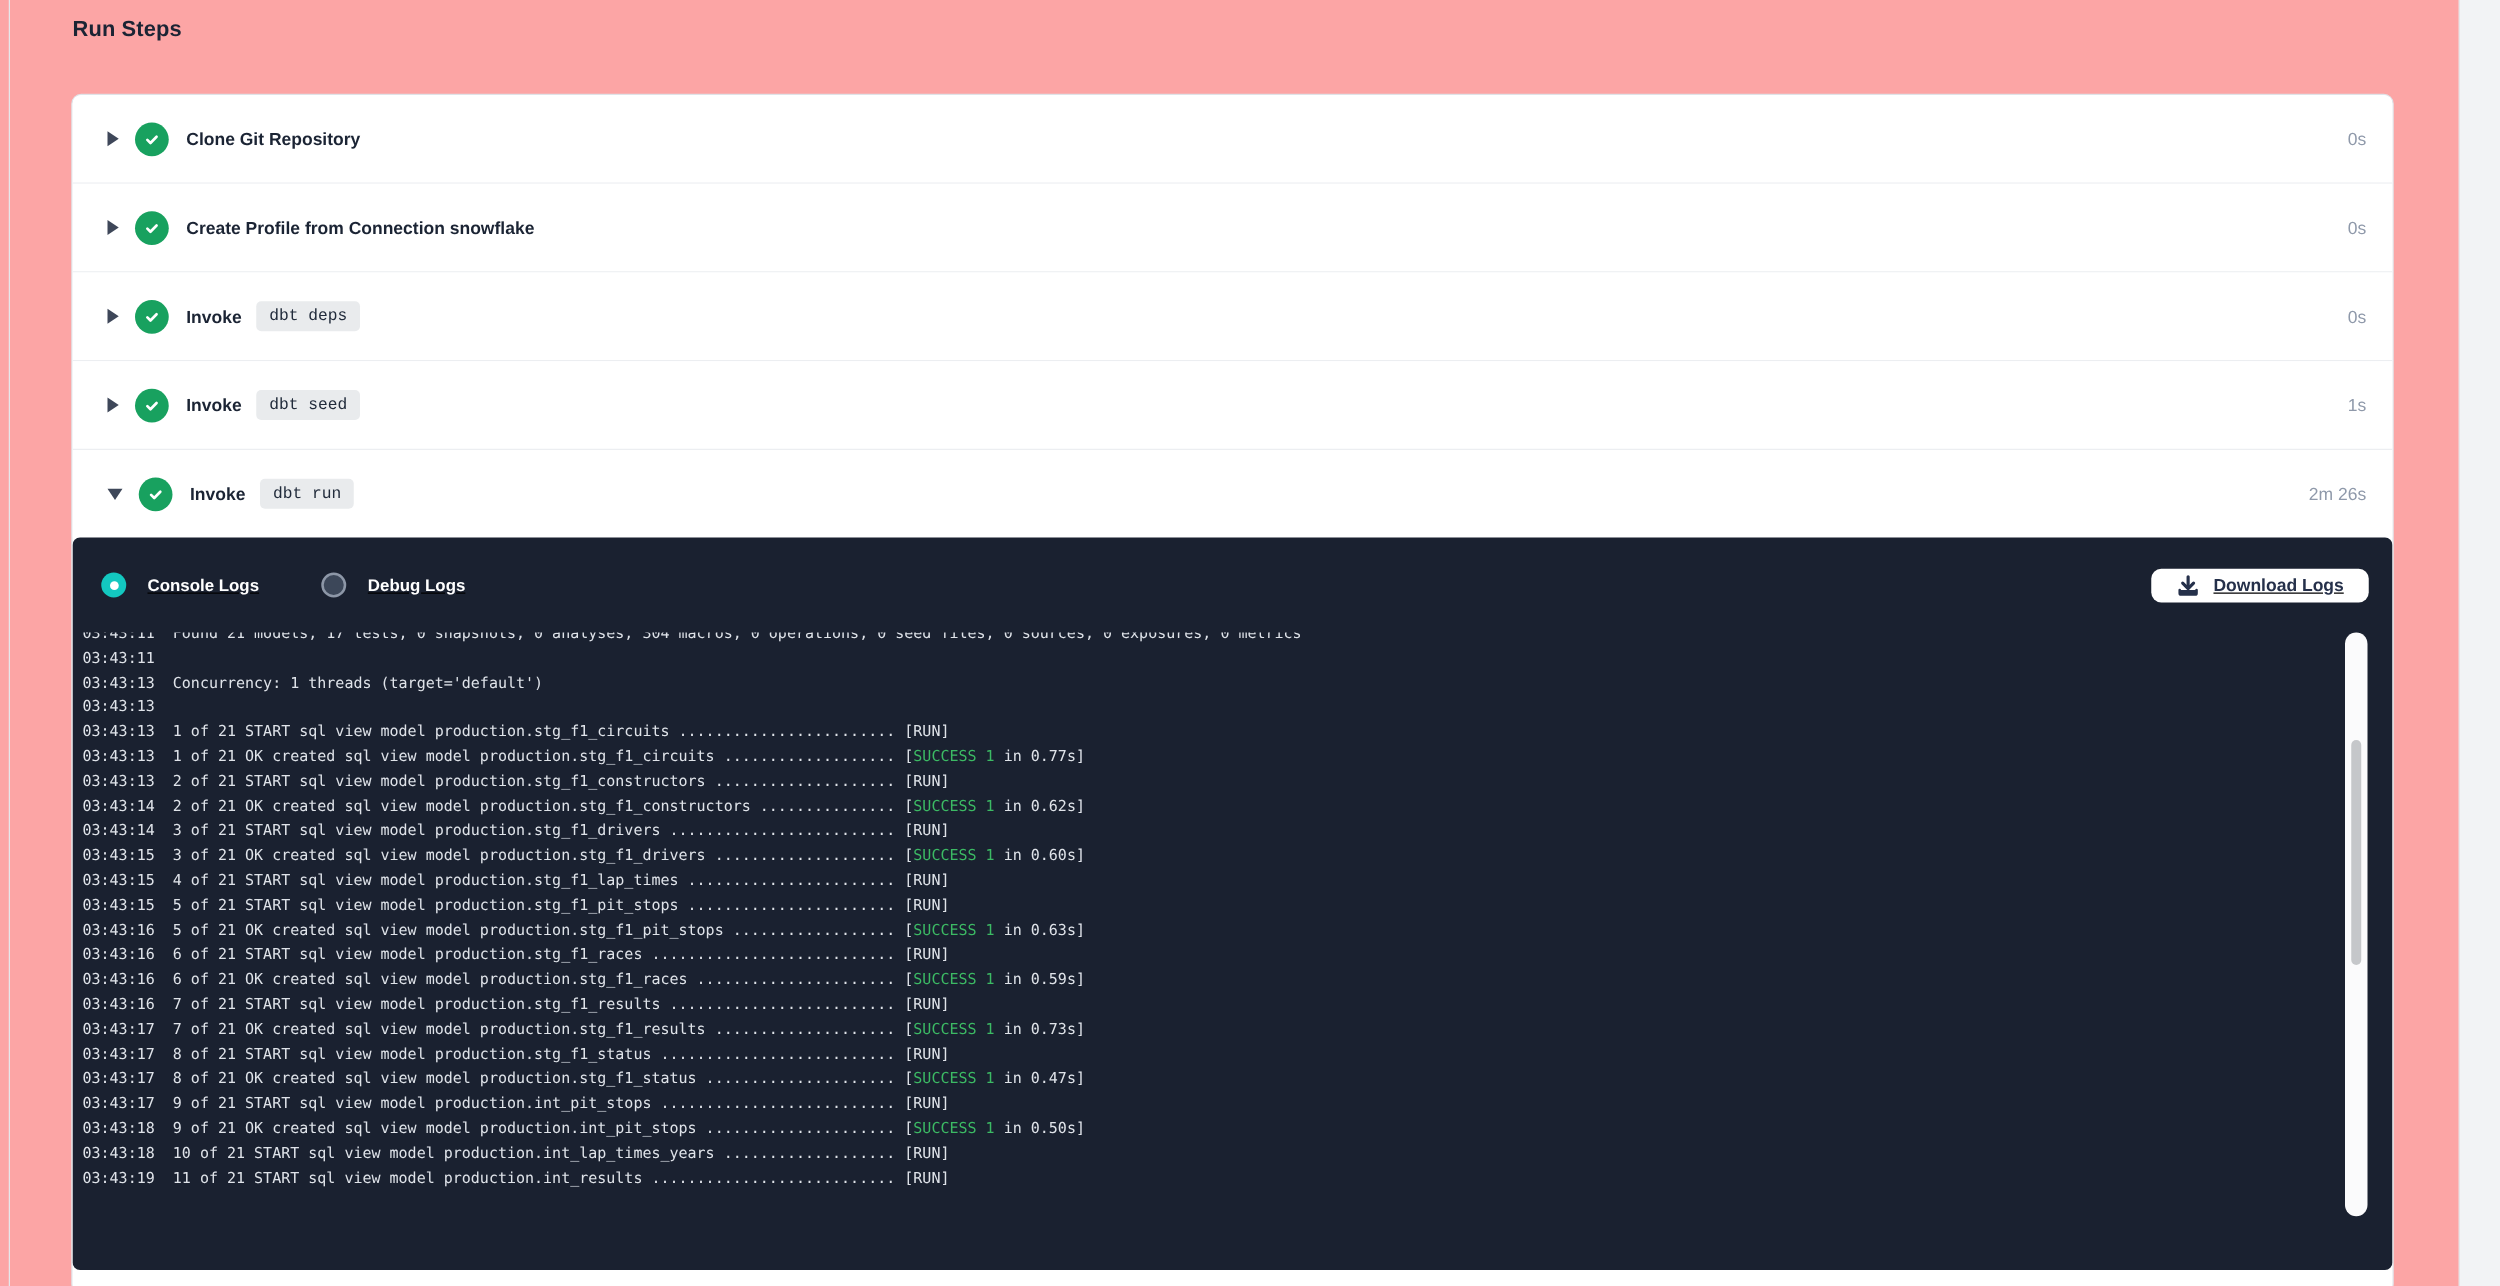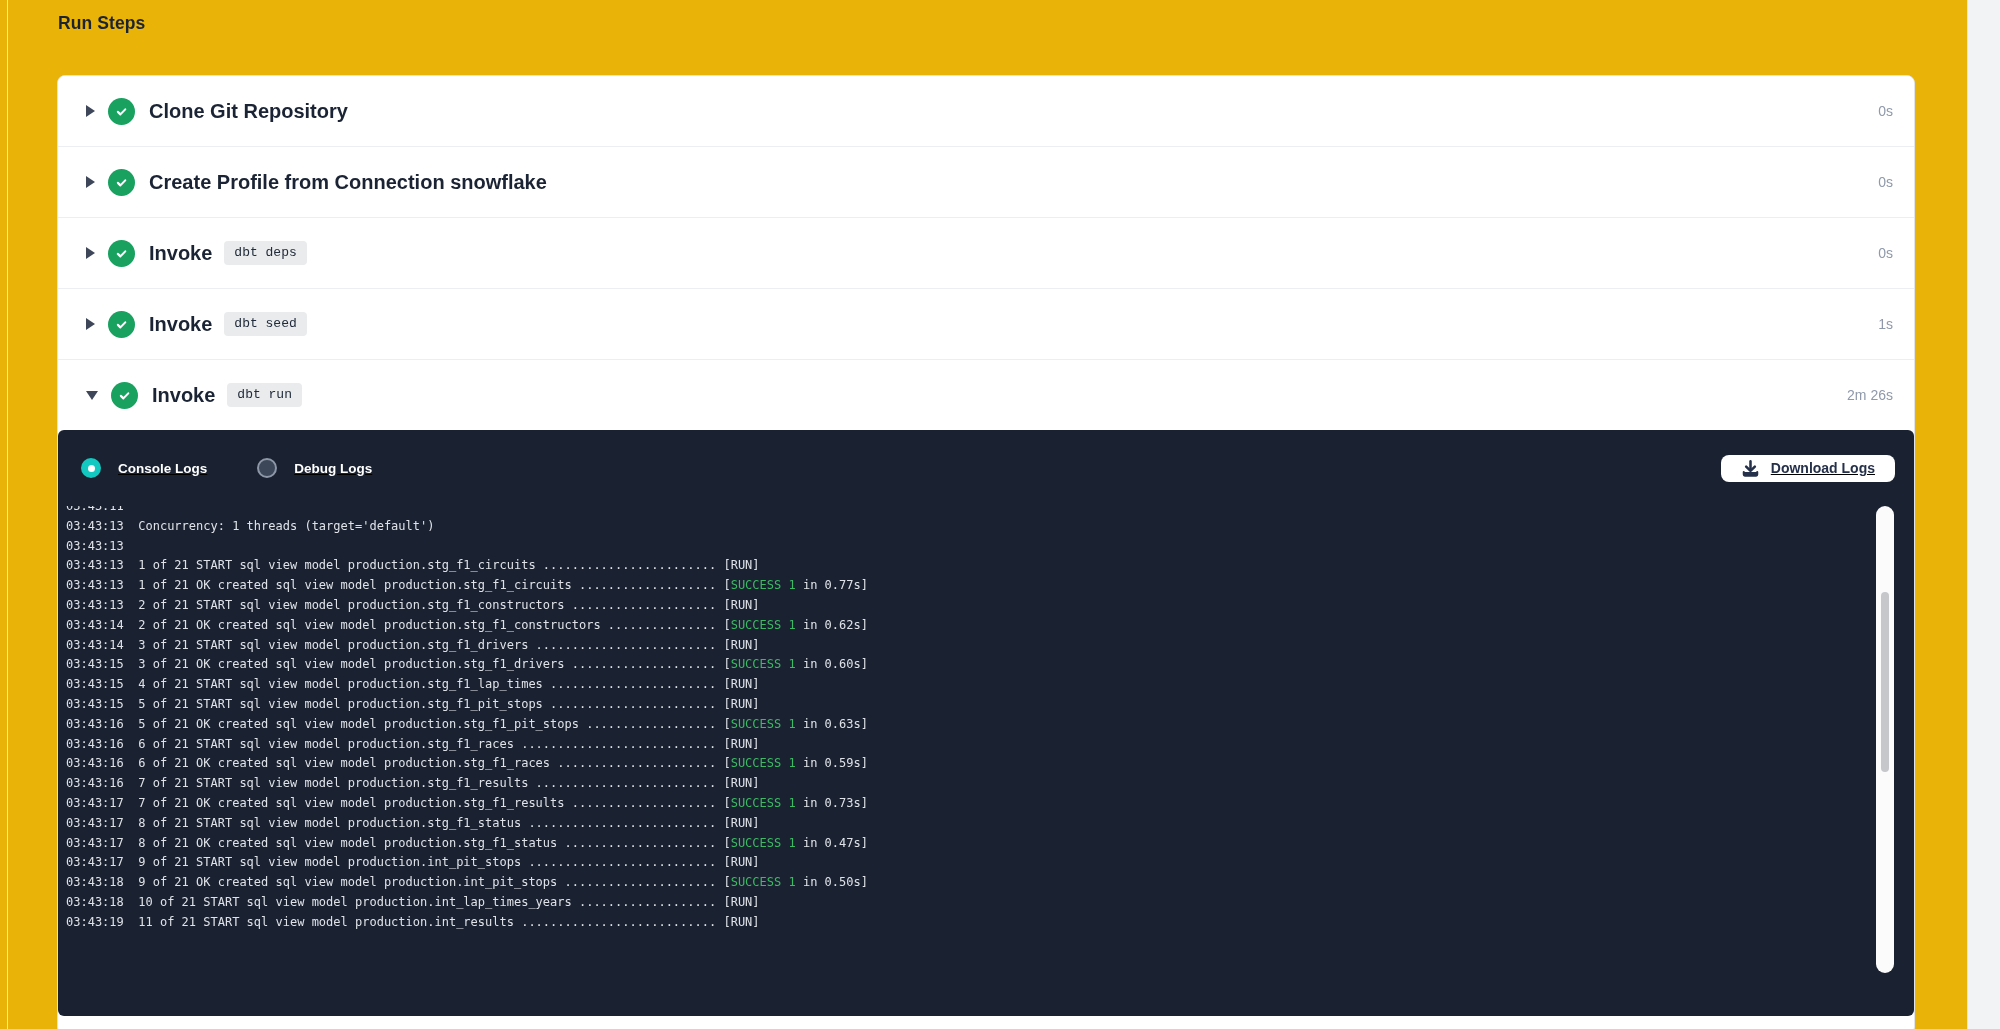--- a/index.html
+++ b/index.html
@@ -1,38 +1,38 @@
 <!DOCTYPE html>
 <html><head>
 <meta charset="utf-8">
 <style>
   html,body{margin:0;padding:0;background:#ffffff;}
   #screen{
-    position:relative;width:2000px;height:1029px;background:#eab308;
+    position:relative;width:2000px;height:1029px;background:#fca5a5;
     font-family:"Liberation Sans",sans-serif;overflow:hidden;
   }
   .left-border{position:absolute;left:7px;top:0;width:1px;height:1029px;background:#e5e7ea;}
   .right-gutter{position:absolute;left:1967px;top:0;width:33px;height:1029px;background:#f2f3f5;border-left:1px solid #e4e6e9;box-sizing:border-box;}
   .page-title{position:absolute;left:58px;top:13px;font-size:17.5px;font-weight:700;color:#1b2434;letter-spacing:.1px;}
   .card{
     position:absolute;left:57px;top:75px;width:1858px;height:960px;
     background:#ffffff;border:1px solid #e0e3e8;border-radius:8px;box-sizing:border-box;
     overflow:hidden;
   }
   .step-row{
     position:relative;height:71px;display:flex;align-items:center;
     padding:0 21px 0 28px;box-sizing:border-box;border-bottom:1px solid #eceef1;
     background:#fff;cursor:pointer;
   }
   .step-row.expanded{height:70px;border-bottom:none;}
   .chev{width:0;height:0;flex:none;}
   .chev.collapsed{border-left:9px solid #3e4759;border-top:6.5px solid transparent;border-bottom:6.5px solid transparent;margin-right:13px;}
   .chev.open{border-top:9px solid #3e4759;border-left:6.5px solid transparent;border-right:6.5px solid transparent;margin-right:13px;}
   .check{width:27px;height:27px;border-radius:50%;background:#18a15f;flex:none;margin-right:14px;display:flex;align-items:center;justify-content:center;}
-  .step-label{font-size:20px;font-weight:700;color:#1b2434;}
+  .step-label{font-size:14px;font-weight:700;color:#1b2434;}
   .code-badge{
     margin-left:12px;background:#e9ebed;color:#212b3b;border-radius:4px;
     font-family:Liberation Mono, monospace;font-size:13px;padding:4px 10px 5px;
   }
   .step-duration{margin-left:auto;font-size:14px;color:#8f99aa;}
   .console{
     position:relative;width:100%;height:586px;background:#1a2130;border-radius:6px;box-sizing:border-box;
   }
   .console-header{
     display:flex;align-items:center;justify-content:space-between;
@@ -147,20 +147,21 @@
             <path d="M12 3v10" stroke="#25304a" stroke-width="3.2" stroke-linecap="round"></path>
             <path d="M6.5 9.5L12 15l5.5-5.5" stroke="#25304a" stroke-width="3.2" stroke-linecap="round" stroke-linejoin="round"></path>
             <path d="M3.5 16.5v3.2c0 .7.6 1.3 1.3 1.3h14.4c.7 0 1.3-.6 1.3-1.3v-3.2" stroke="#25304a" stroke-width="2.6" stroke-linecap="round" fill="#25304a"></path>
           </svg>
           <span>Download Logs</span>
         </button>
       </div>
 
       <div class="log-viewport">
         <div class="log-content" id="log-content">
+            <div class="log-line">03:43:11  Found 21 models, 17 tests, 0 snapshots, 0 analyses, 304 macros, 0 operations, 0 seed files, 0 sources, 0 exposures, 0 metrics</div>
             <div class="log-line">03:43:11</div>
             <div class="log-line">03:43:13  Concurrency: 1 threads (target='default')</div>
             <div class="log-line">03:43:13</div>
             <div class="log-line">03:43:13  1 of 21 START sql view model production.stg_f1_circuits ........................ [RUN]</div>
             <div class="log-line">03:43:13  1 of 21 OK created sql view model production.stg_f1_circuits ................... [<span class="ok">SUCCESS 1</span> in 0.77s]</div>
             <div class="log-line">03:43:13  2 of 21 START sql view model production.stg_f1_constructors .................... [RUN]</div>
             <div class="log-line">03:43:14  2 of 21 OK created sql view model production.stg_f1_constructors ............... [<span class="ok">SUCCESS 1</span> in 0.62s]</div>
             <div class="log-line">03:43:14  3 of 21 START sql view model production.stg_f1_drivers ......................... [RUN]</div>
             <div class="log-line">03:43:15  3 of 21 OK created sql view model production.stg_f1_drivers .................... [<span class="ok">SUCCESS 1</span> in 0.60s]</div>
             <div class="log-line">03:43:15  4 of 21 START sql view model production.stg_f1_lap_times ....................... [RUN]</div>

